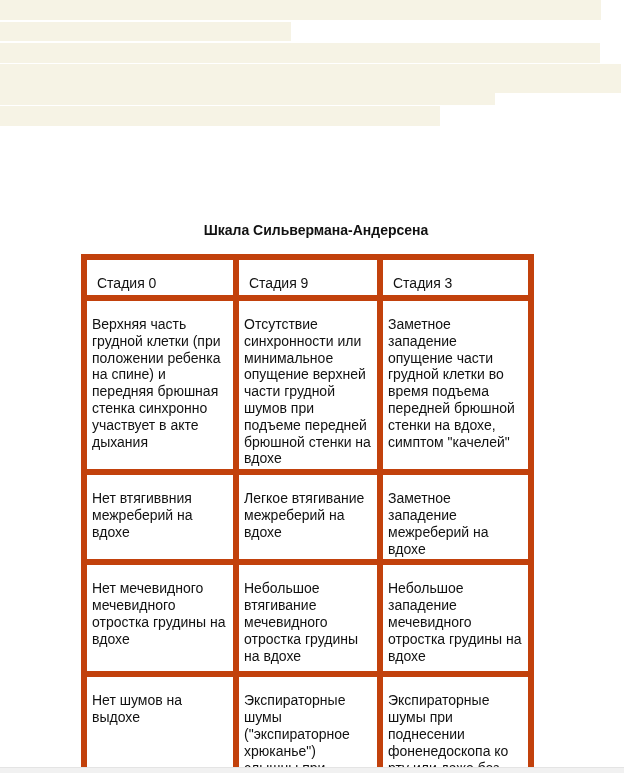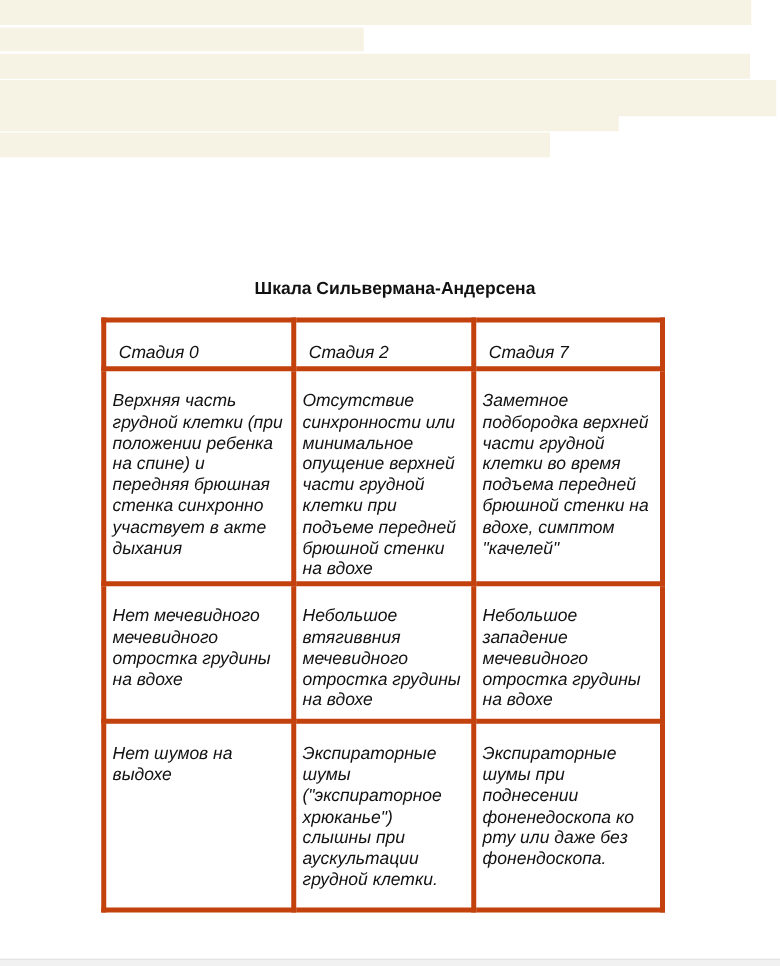--- a/index.html
+++ b/index.html
@@ -19,22 +19,22 @@
   .title {
     position:absolute; top:222px; left:0; width:632px; text-align:center;
     font-weight:bold; font-size:14px; color:#111;
   }
   table {
     position:absolute; top:254px; left:81px;
     border-collapse:collapse; table-layout:fixed; width:447px;
     font-size:14px; line-height:16.8px;
   }
   td {
-    border:4px solid #c2410c; vertical-align:top;
-    padding:15px 5px 2px 5px; word-wrap:break-word;font-style:italic;
+    border:6px solid #c2410c; vertical-align:top;
+    padding:15px 5px 2px 5px; word-wrap:break-word;
   }
   col.c0 { width:152px; } col.c1 { width:144px; } col.c2 { width:151px; }
   tr.h td { height:18px; padding-left:10px; }
   tr.r1 td { height:151px; }
   tr.r2 td { height:66px; }
   tr.r3 td { height:89px; }
   tr.r4 td { height:53px; }
   tr.r5 td { height:130px; }
   .bottom-bar {
     position:absolute; left:0; top:767px; width:624px; height:6px;
@@ -55,31 +55,36 @@
 
 <table>
   <colgroup>
       <col class="c0">
       <col class="c1">
       <col class="c2">
     </colgroup>
   <tbody>
       <tr class="h">
     <td>Стадия 0</td>
-    <td>Стадия 2</td>
-    <td>Стадия 7</td>
+    <td>Стадия 9</td>
+    <td>Стадия 3</td>
   </tr>
   <tr class="r1">
     <td> Верхняя часть грудной клетки (при положении ребенка на спине) и передняя брюшная стенка синхронно участвует в акте дыхания</td>
-    <td> Отсутствие синхронности или минимальное опущение верхней части грудной клетки при подъеме передней брюшной стенки на вдохе</td>
-    <td> Заметное подбородка верхней части грудной клетки во время подъема передней брюшной стенки на вдохе, симптом "качелей"</td>
+    <td> Отсутствие синхронности или минимальное опущение верхней части грудной шумов при подъеме передней брюшной стенки на вдохе</td>
+    <td> Заметное западение опущение части грудной клетки во время подъема передней брюшной стенки на вдохе, симптом "качелей"</td>
+  </tr>
+  <tr class="r2">
+    <td> Нет втягиввния межреберий на вдохе</td>
+    <td> Легкое втягивание межреберий на вдохе</td>
+    <td> Заметное западение межреберий на вдохе</td>
   </tr>
   <tr class="r3">
     <td> Нет мечевидного мечевидного отростка грудины на вдохе</td>
-    <td> Небольшое втягиввния мечевидного отростка грудины на вдохе</td>
+    <td> Небольшое втягивание мечевидного отростка грудины на вдохе</td>
     <td> Небольшое западение мечевидного отростка грудины на вдохе</td>
   </tr>
   <tr class="r5">
     <td> Нет шумов на выдохе</td>
     <td> Экспираторные шумы ("экспираторное хрюканье") слышны при аускультации грудной клетки.</td>
     <td> Экспираторные шумы при поднесении фоненедоскопа ко рту или даже без фонендоскопа.</td>
   </tr>
 </tbody>
   </table>
 

